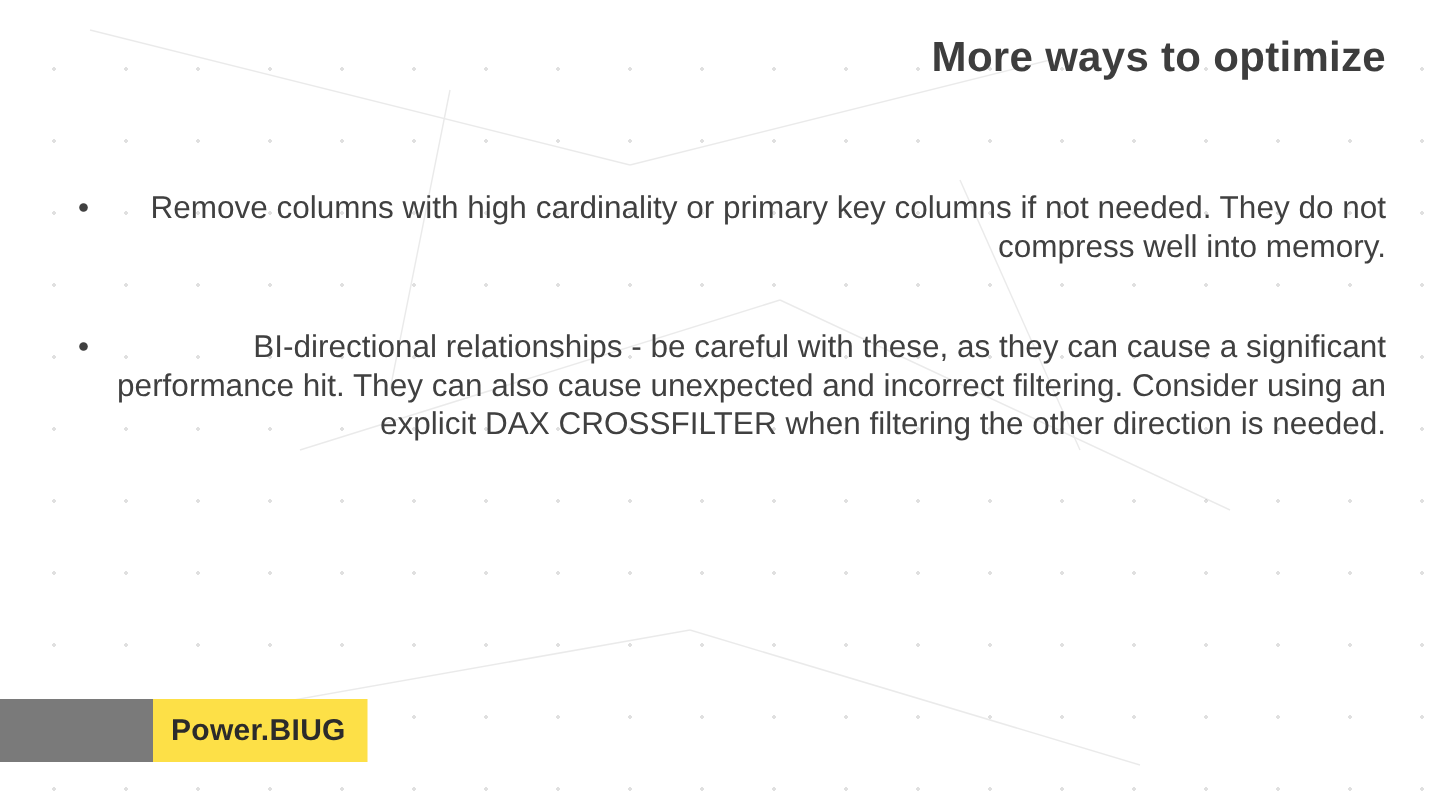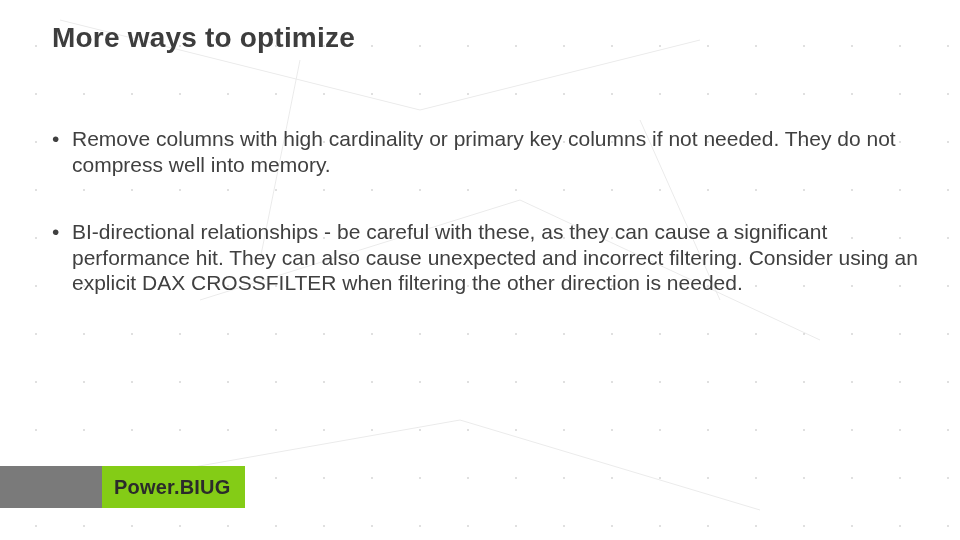--- a/index.html
+++ b/index.html
@@ -28,20 +28,21 @@
     inset: 0;
     pointer-events: none;
     opacity: 0.08;
   }
   .slide {
     position: relative;
     width: 100%;
     height: 100%;
     box-sizing: border-box;
     padding: 22px 36px 0 52px;
+    text-align: right;
   }
   .title {
     font-size: 28px;
     font-weight: 700;
     color: #3d3d3d;
     letter-spacing: 0.2px;
     margin-top: 0;
     margin-bottom: 0;
   }
   .body {
@@ -77,21 +78,21 @@
     bottom: 32px;
     height: 42px;
     display: flex;
     align-items: stretch;
   }
   .logo-grey {
     width: 102px;
     background: #7a7a7a;
   }
   .logo-yellow {
-    background: #84cc16;
+    background: #fde047;
     display: flex;
     align-items: center;
     padding: 0 14px 0 12px;
     font-weight: 700;
     font-size: 20px;
     color: #2b2b2b;
     letter-spacing: 0.2px;
   }
   .logo-yellow .thin {
     font-weight: 700;

